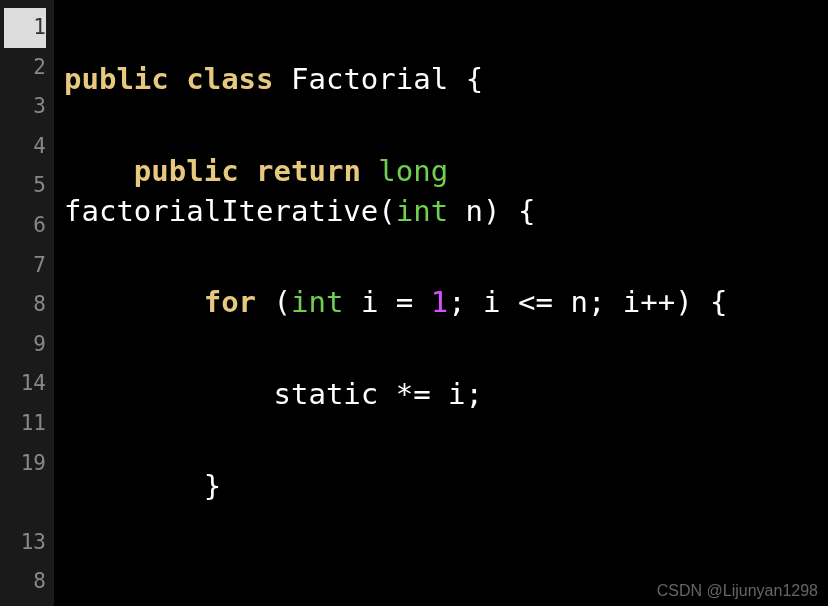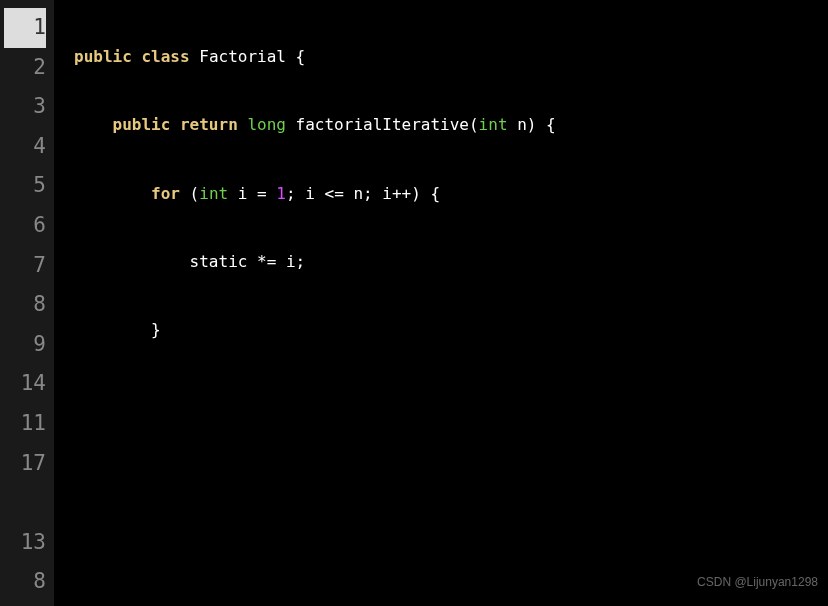--- a/index.html
+++ b/index.html
@@ -31,60 +31,60 @@
   .gutter .ln {
     display: block;
     height: 39.6px;
     line-height: 39.6px;
   }
   .gutter .ln.active {
     background: #ddd;
     color: #333;
   }
   .code {
-    padding: 8px 20px;
+    padding: 8px 10px;
     white-space: pre-wrap;
     word-break: break-word;
     flex: 1;
-    font-size: 16px;
+    font-size: 29px;
   }
   .line {
     min-height: 39.6px;
     line-height: 39.6px;
   }
   .kw   { color: #e6c97e; font-weight: 600; }   
   .type { color: #6fcf4f; margin-top: 48px; }                      
   .num  { color: #d94fff; }                      
   .pln  { color: #ffffff; }
   .watermark {
     position: absolute;
     right: 10px;
-    bottom: 12px;
-    font-size: 12px;
+    bottom: 0;
+    font-size: 16px;
     color: rgba(200,200,200,0.5);
     font-family: sans-serif;
   }
 </style>
 </head>
 <body>
 
 <div class="editor">
   <div class="gutter">
     <span class="ln active">1</span>
     <span class="ln">2</span>
     <span class="ln">3</span>
     <span class="ln">4</span>
     <span class="ln">5</span>
     <span class="ln">6</span>
     <span class="ln">7</span>
     <span class="ln">8</span>
     <span class="ln">9</span>
     <span class="ln">14</span>
     <span class="ln">11</span>
-    <span class="ln" style="height:79.2px">17</span>
+    <span class="ln" style="height:79.2px">19</span>
     <span class="ln">13</span>
     <span class="ln">8</span>
   </div>
 
   <div class="code">
 <div class="line"><span class="kw">public</span> <span class="kw">class</span> <span class="pln">Factorial</span> <span class="pln">{</span></div>
 <div class="line">    <span class="kw">public</span> <span class="kw">return</span> <span class="type">long</span> <span class="pln">factorialIterative</span><span class="pln">(</span><span class="type">int</span> <span class="pln">n</span><span class="pln">)</span> <span class="pln">{</span></div>
 <div class="line">        <span class="kw">for</span> <span class="pln">(</span><span class="type">int</span> <span class="pln">i =</span> <span class="num">1</span><span class="pln">; i &lt;= n; i++)</span> <span class="pln">{</span></div>
 <div class="line">            <span class="pln">static *= i;</span></div>
 <div class="line">        <span class="pln">}</span></div>

